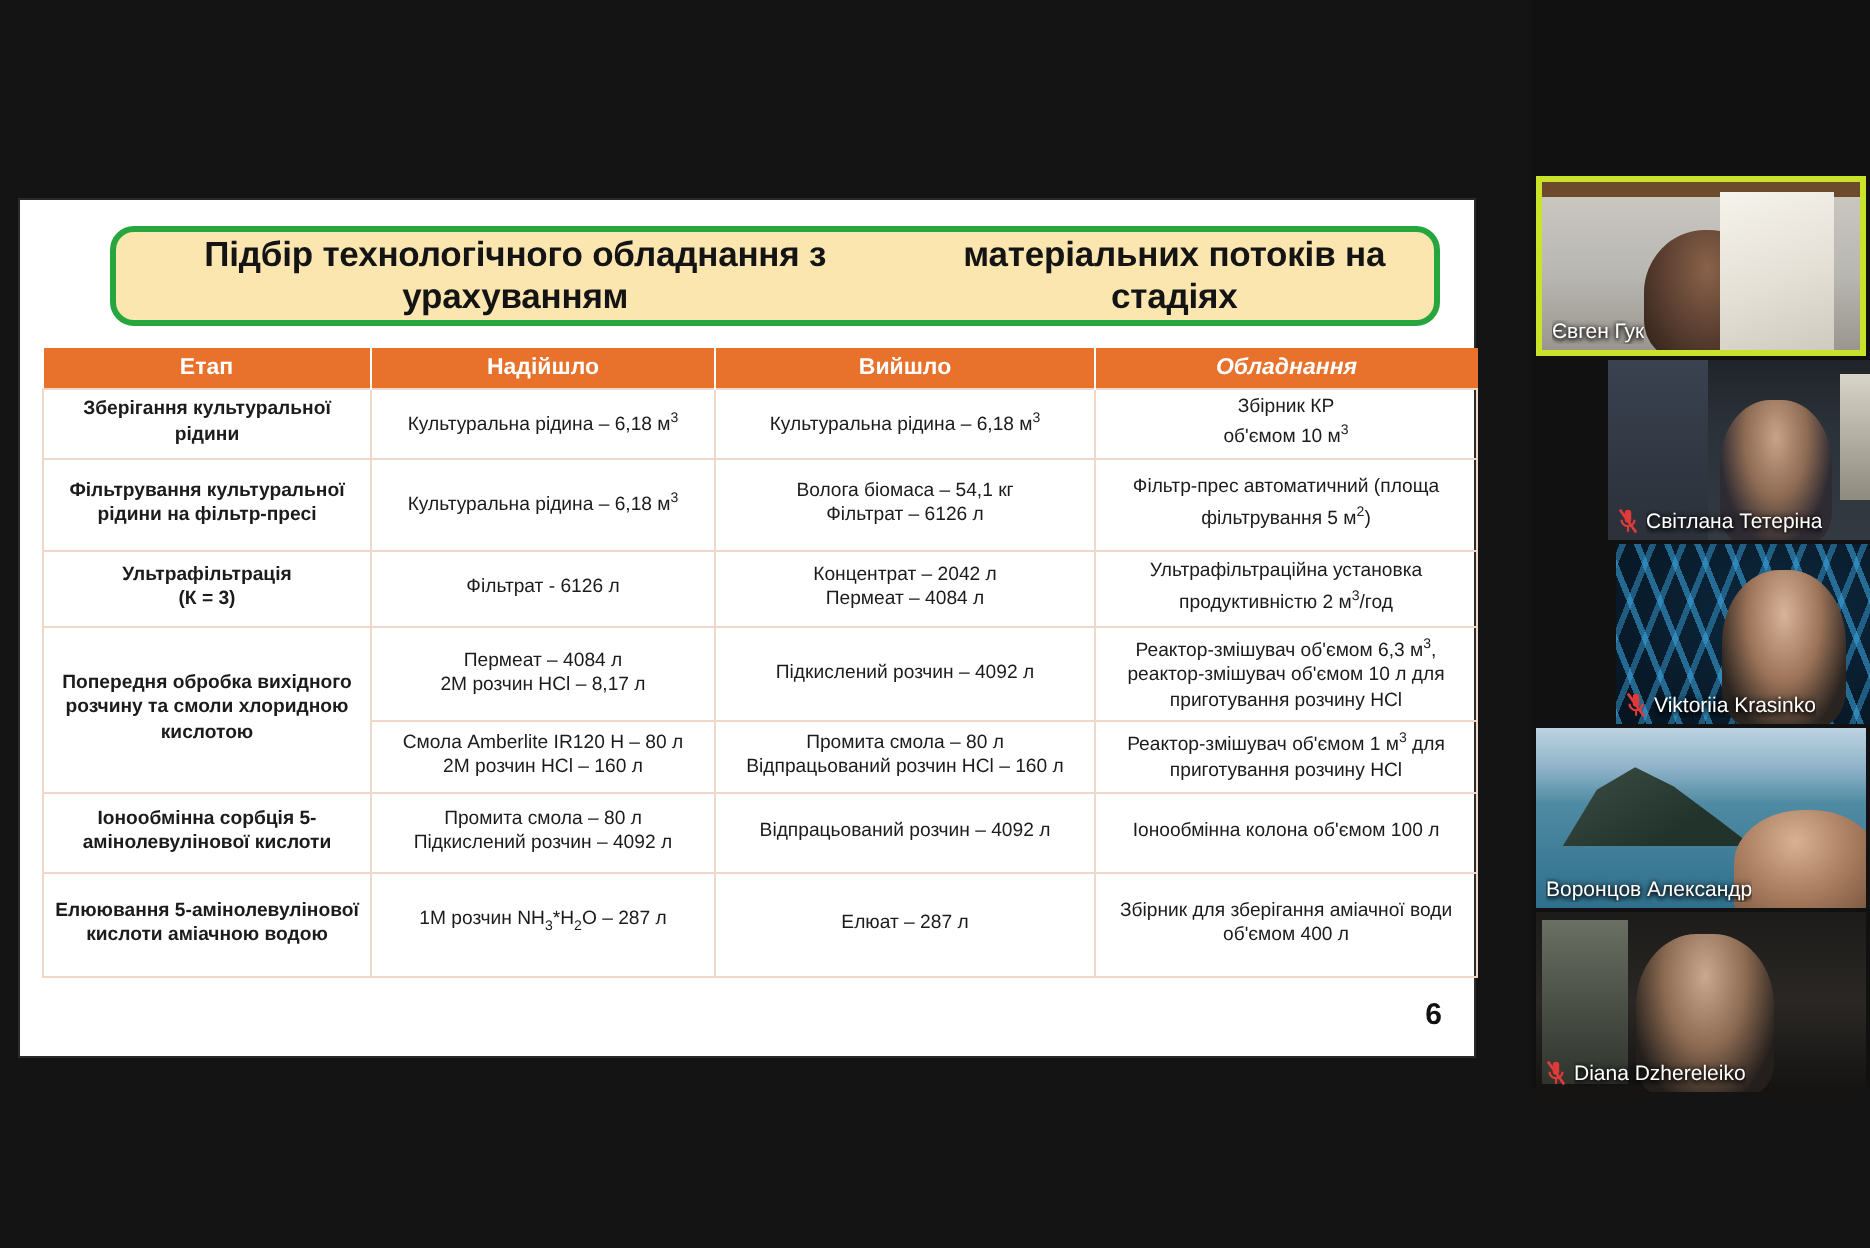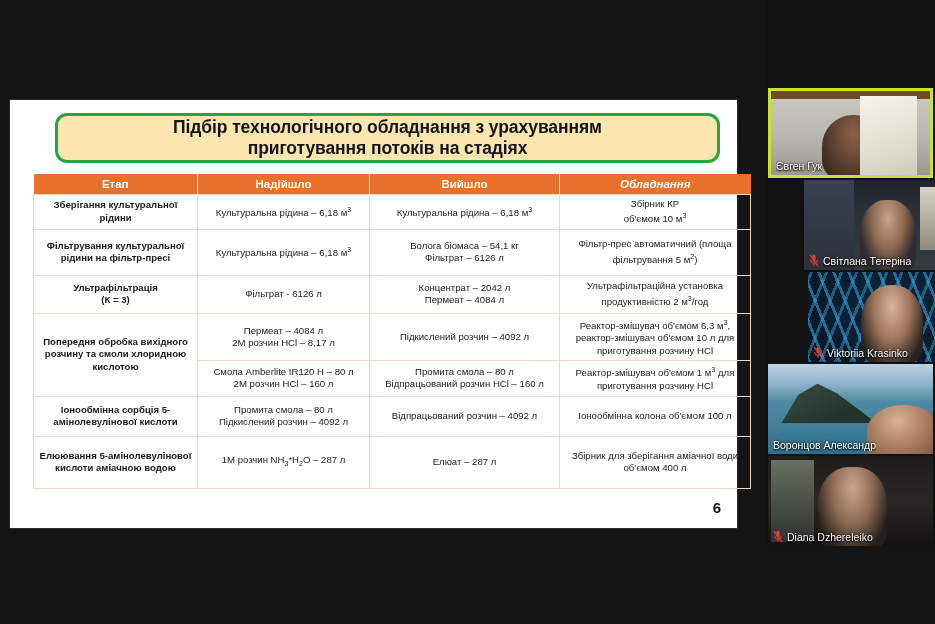--- a/index.html
+++ b/index.html
@@ -19,31 +19,31 @@
     box-shadow: 0 0 0 1px #2a2a2a;
   }
 
   
   #title-box {
     position: absolute; left: 45px; top: 13px;
     width: 665px; height: 50px;
     background: #fbe6b0;
     border: 3px solid #27a63f;
     border-radius: 12px;
-    display: flex; flex-direction: column;
+    display: flex; flex-direction: row;
     align-items: center; justify-content: center;
   }
   #title-box .tline {
     font-size: 17.5px; font-weight: bold; color: #141414;
     line-height: 21px; text-align: center; letter-spacing: -0.1px;
   }
 
   
   #tbl {
-    position: absolute; left: 23px; top: 74px;
+    position: absolute; left: 11px; top: 74px;
     width: 717px;
     border-collapse: collapse;
     table-layout: fixed;
   }
   #tbl th {
     background: #e8712b;
     color: #ffffff;
     font-size: 11.5px;
     font-weight: bold;
     height: 20px;
@@ -175,21 +175,21 @@
 </style>
 </head>
 <body>
 
 <div id="app">
 
   <div id="slide">
 
     <div id="title-box">
       <div class="tline">Підбір технологічного обладнання з урахуванням</div>
-      <div class="tline">приготування потоків на стадіях</div>
+      <div class="tline">матеріальних потоків на стадіях</div>
     </div>
 
     <table id="tbl">
       <colgroup>
         <col style="width:164px">
           <col style="width:172px">
           <col style="width:190px">
           <col style="width:191px">
       </colgroup>
       <thead>

